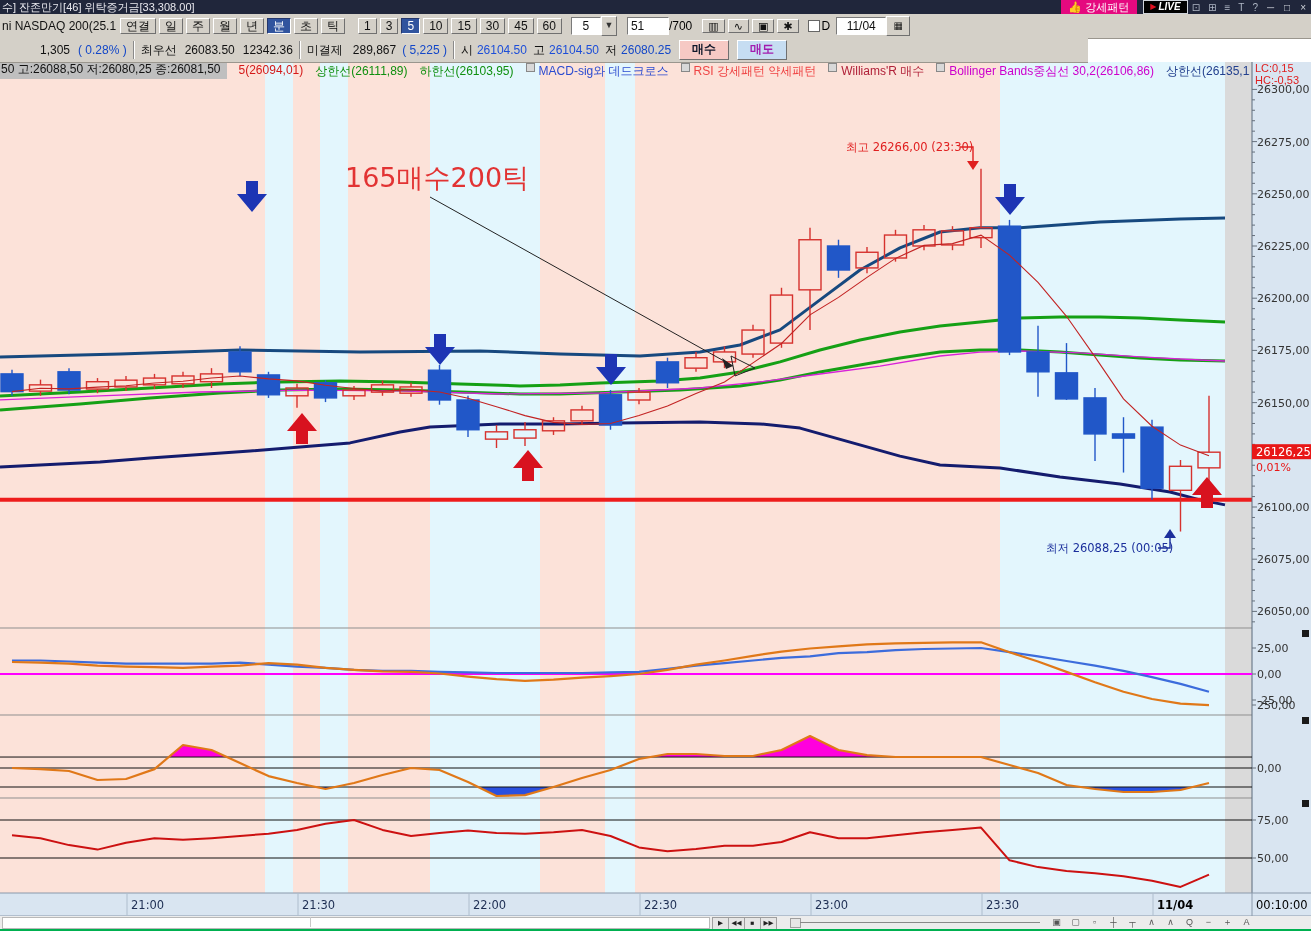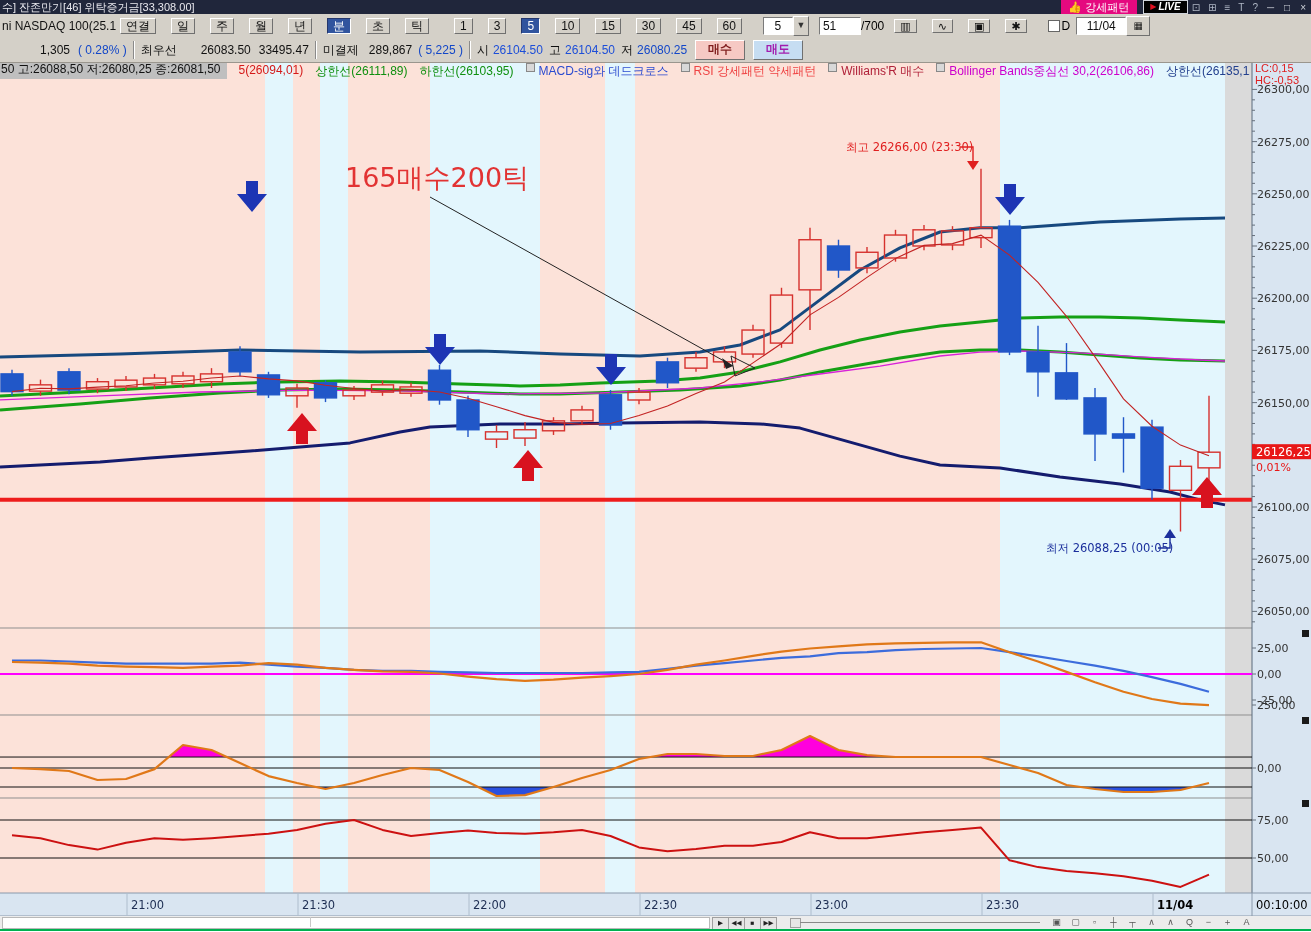--- a/index.html
+++ b/index.html
@@ -17,38 +17,38 @@
   .live-btn{background:#000;color:#fff;border:1px solid #cfd3da;font-size:10px;font-weight:bold;font-style:italic;
             height:12px;display:flex;align-items:center;padding:0 6px;margin-left:6px}
   .live-btn .tri{color:#e01020;font-style:normal;font-size:8px;margin-right:2px}
   .tb-ico{color:#aeb6c4;font-size:10px;padding:0 4px}
   .win-ico{color:#cfd3da;font-size:10px;padding:0 5px}
   
   #tb2{left:0;top:14px;width:1311px;height:24px;background:#d4d0c8;z-index:6;display:flex;align-items:center;
        border-bottom:1px solid #9a968e;font-size:12px}
   #tb2 .sym{color:#111;padding:0 4px 0 2px;white-space:nowrap}
   .tbtn{background:#d4d0c8;border-top:1px solid #fff;border-left:1px solid #fff;border-right:1px solid #707070;
-        border-bottom:1px solid #707070;height:18px;line-height:17px;text-align:center;color:#111;margin-right:15px;
+        border-bottom:1px solid #707070;height:18px;line-height:17px;text-align:center;color:#111;margin-right:3px;
         padding:0 5px;min-width:12px;white-space:nowrap}
   .tbtn.sel{background:#31549e;color:#fff;border-top:1px solid #24366b;border-left:1px solid #24366b;
             border-right:1px solid #fff;border-bottom:1px solid #fff}
   .inp{background:#fff;border:1px solid #7a7a7a;border-bottom-color:#fff;border-right-color:#fff;height:16px;
        line-height:16px;padding:0 3px;color:#111}
   .combo-arrow{background:#d4d0c8;border-top:1px solid #fff;border-left:1px solid #fff;border-right:1px solid #707070;
        border-bottom:1px solid #707070;width:14px;height:18px;text-align:center;line-height:16px;font-size:9px;color:#333}
   .gap6{width:6px}.gap10{width:10px}
   .cbox{width:10px;height:10px;background:#fff;border:1px solid #666;display:inline-block;margin:0 2px 0 6px}
   
-  #tb3{left:0;top:38px;width:1311px;height:24px;background:#d4d0c8;z-index:6;display:flex;align-items:center;
+  #tb3{left:0;top:38px;width:1088px;height:24px;background:#d4d0c8;z-index:6;display:flex;align-items:center;
        font-size:12px;color:#111;border-bottom:1px solid #9a968e;white-space:nowrap}
   #tb3 .sep{width:1px;height:18px;background:#8a8a8a;border-right:1px solid #fff;margin:0 6px}
   .blue{color:#1347c8}.red{color:#1d4ed8}
   .trade-btn{height:18px;line-height:17px;padding:0 12px;font-weight:bold;margin-left:8px;
      border-top:1px solid #fff;border-left:1px solid #fff;border-right:1px solid #707070;border-bottom:1px solid #707070}
-  .buy{background:#f6c9c4;color:#7f1d1d}.sell{background:#c6ddf2;color:#a21caf}
+  .buy{background:#f6c9c4;color:#0f172a}.sell{background:#c6ddf2;color:#a21caf}
   
   #legendrow{left:0;top:63px;width:1250px;height:16px;z-index:5;display:flex;align-items:center;font-size:12px;white-space:nowrap;overflow:hidden}
   #ohlcchip{background:#bfbfbf;color:#111;padding:0 6px 0 1px;height:20px;line-height:16px}
   .lgi{margin-left:12px;display:flex;align-items:flex-start}
   .lgb{width:7px;height:7px;background:#d8d8d8;border:1px solid #888;margin-right:4px;display:inline-block}
   #lchc{left:1255px;top:62px;z-index:5;color:#e02020;font-size:11px;line-height:12px;z-index:5}
   
   #bottombar{left:0;top:916px;width:1311px;height:13px;background:#ececec;z-index:6;display:flex;align-items:center;font-size:8px}
   .sb-track{position:absolute;left:2px;top:1px;width:706px;height:10px;background:#fff;border:1px solid #b9b9b9}
   .sb-div{position:absolute;left:310px;top:1px;width:1px;height:10px;background:#c9c9c9}
@@ -356,21 +356,21 @@
     <span class="live-btn">
         <span class="tri">▶</span>
         <span>LIVE</span>
       </span>
     <span id="tb-icons"><span class="tb-ico">⊡</span><span class="tb-ico">⊞</span><span class="tb-ico">≡</span><span class="tb-ico">T</span><span class="tb-ico">?</span></span>
     <span id="win-btns"><span class="win-ico">─</span><span class="win-ico">□</span><span class="win-ico">×</span></span>
   </span>
 </div>
 
 <div id="tb2" class="abs">
-  <span class="sym">ni NASDAQ 100(25.1</span>
+  <span class="sym">ni NASDAQ 200(25.1</span>
   <span id="tb2-period"><span class="tbtn">연결</span><span class="tbtn">일</span><span class="tbtn">주</span><span class="tbtn">월</span><span class="tbtn">년</span><span class="tbtn sel">분</span><span class="tbtn">초</span><span class="tbtn">틱</span></span>
   <span class="gap10"></span>
   <span id="tb2-min"><span class="tbtn" style="min-width: 11px;">1</span><span class="tbtn" style="min-width: 11px;">3</span><span class="tbtn sel" style="min-width: 11px;">5</span><span class="tbtn" style="min-width: 11px;">10</span><span class="tbtn" style="min-width: 11px;">15</span><span class="tbtn" style="min-width: 11px;">30</span><span class="tbtn" style="min-width: 11px;">45</span><span class="tbtn" style="min-width: 11px;">60</span></span>
   <span class="gap6"></span>
   <span class="inp" style="width:22px;text-align:center">5</span>
   <span class="combo-arrow">▼</span>
   <span class="gap10"></span>
   <span class="inp" style="width:34px;text-align:left">51</span>
   <span>/700</span>
   <span class="gap10"></span>
@@ -380,22 +380,22 @@
   <span class="gap6"></span>
   <span class="inp" style="width:42px;text-align:center">11/04</span>
   <span class="tbtn" style="font-size:10px">▦</span>
 </div>
 
 <div id="tb3" class="abs">
   <span style="width:70px;text-align:right">1,305</span>
   <span class="blue" style="margin-left:8px">(  0.28% )</span>
   <span class="sep"></span>
   <span>최우선</span>
-  <span style="margin-left:24px">26083.50</span>
-  <span style="margin-left:8px">33495.47</span>
+  <span style="margin-left:8px">26083.50</span>
+  <span style="margin-left:8px">12342.36</span>
   <span class="sep"></span>
   <span>미결제</span>
   <span style="margin-left:10px">289,867</span>
   <span class="blue" style="margin-left:6px">( 5,225 )</span>
   <span class="sep"></span>
   <span>시</span>
   <span class="red" style="margin-left:4px">26104.50</span>
   <span style="margin-left:6px">고</span>
   <span class="red" style="margin-left:4px">26104.50</span>
   <span style="margin-left:6px">저</span>

